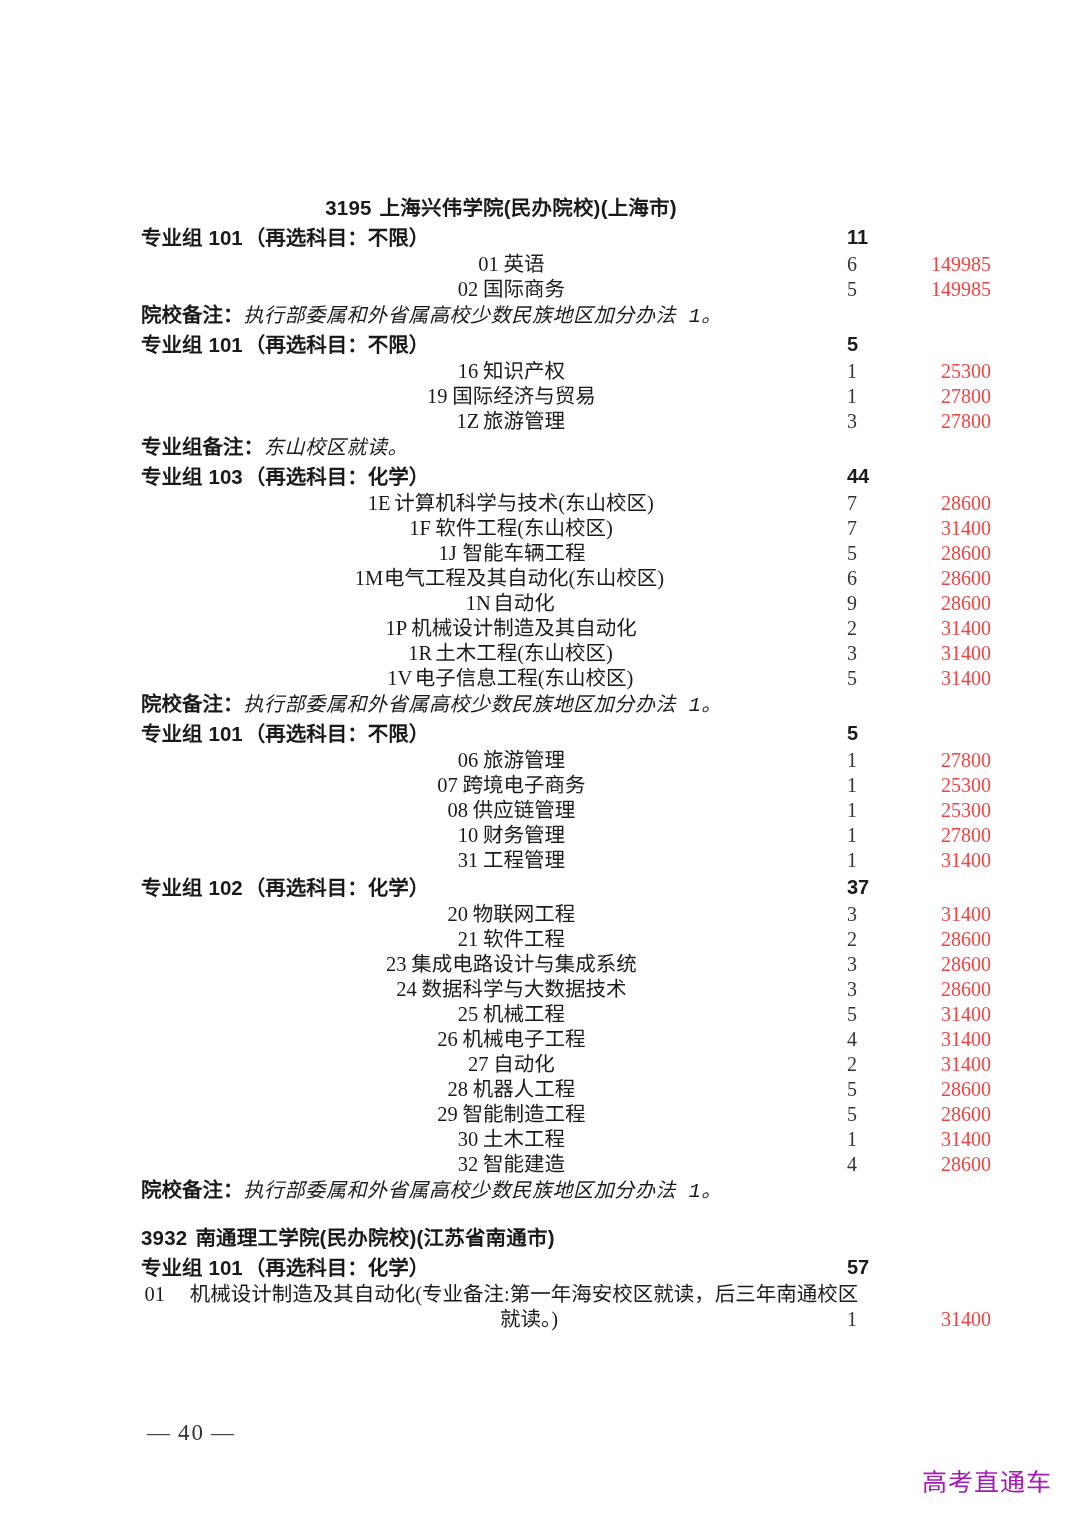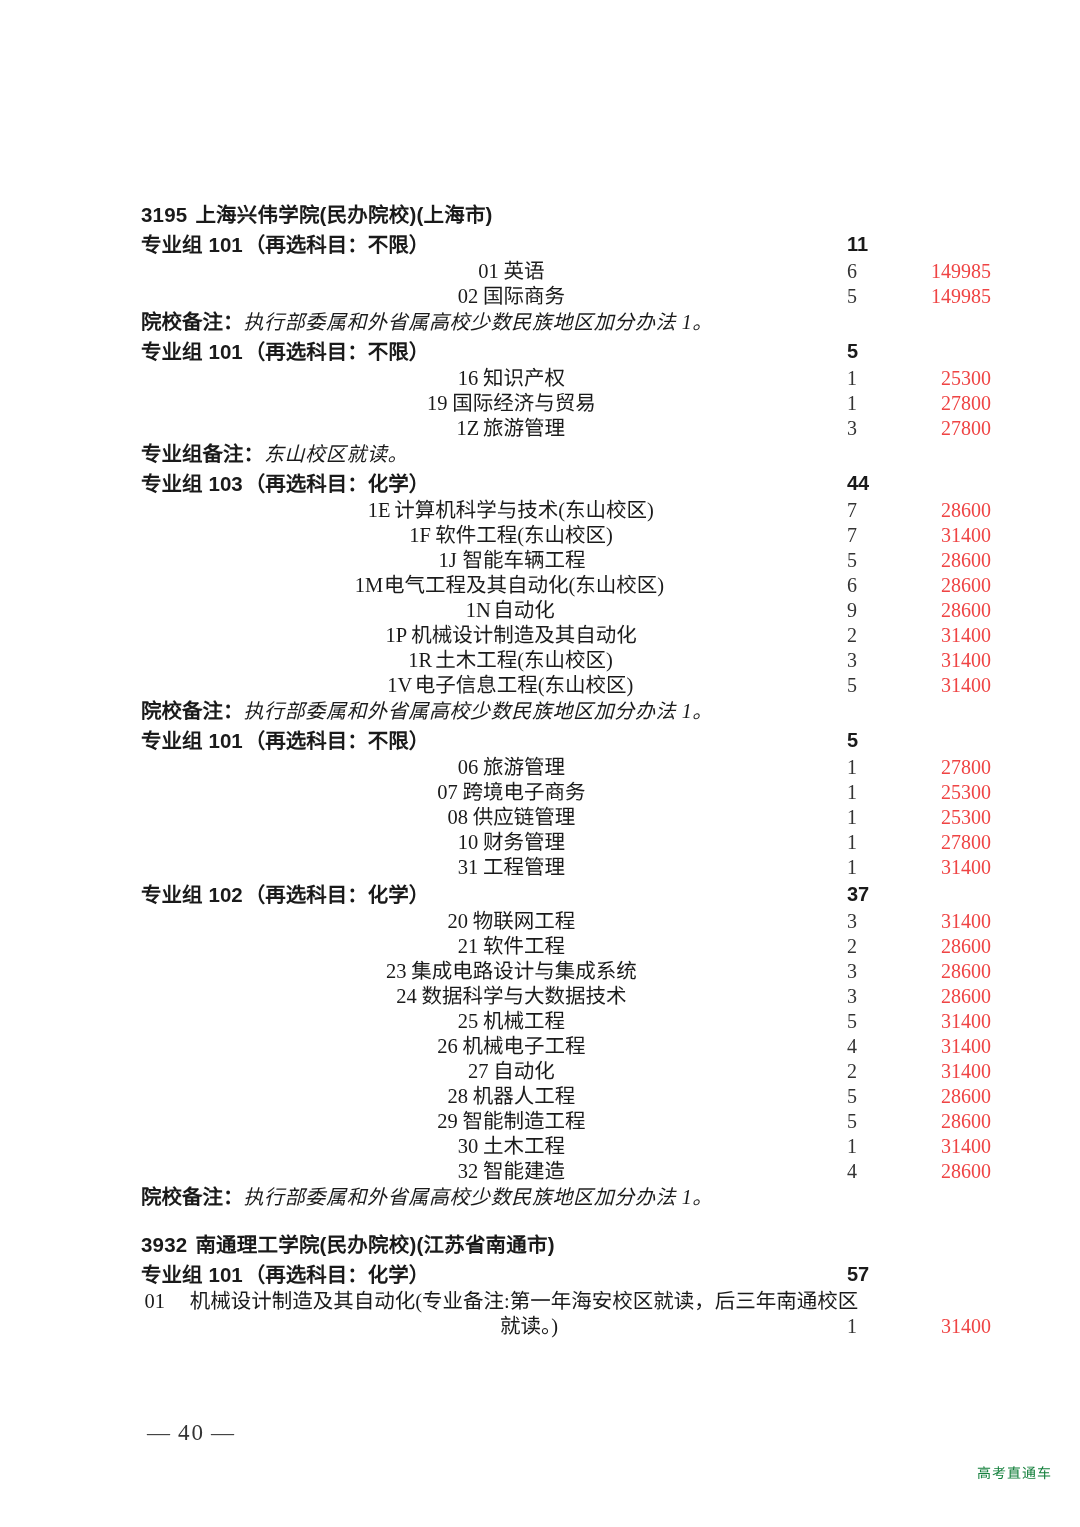--- a/index.html
+++ b/index.html
@@ -61,21 +61,21 @@
   }
 
   
   .school {
     font-weight: bold;
     font-size: 20.5px;
     line-height: 30px;
     letter-spacing: 0.2px;
     margin-top: 18px;
   }
-  .school:first-child { margin-top: 14px; }
+  .school:first-child { margin-top: 7px; text-align: center; }
   .school .code {
     font-family: "Liberation Sans", sans-serif;
     margin-right: 8px;
   }
 
   
   .group {
     font-weight: bold;
     font-size: 20.5px;
     line-height: 29px;
@@ -129,21 +129,21 @@
     font-size: 20px;
     line-height: 27px;
     font-family: "Liberation Serif", "DejaVu Serif", serif;
   }
   .note .note-title {
     font-family: Liberation Mono, monospace;
     font-weight: bold;
     font-size: 20.5px;
   }
   .note .note-body {
-    font-family: Liberation Serif, serif;
+    font-family: Liberation Mono, monospace;
     font-style: italic;
     letter-spacing: 0.6px;
   }
   .note.group-note {
     padding-left: 0;
   }
 
   
   .page-number {
     position: absolute;
@@ -157,22 +157,22 @@
   .page-number .dash {
     color: #444;
     padding: 0 6px;
   }
 
   .watermark {
     position: absolute;
     right: 28px;
     top: 1462px;
     font-family: "Liberation Sans", "DejaVu Sans", sans-serif;
-    font-size: 14px;
-    color: #15803d;
+    font-size: 25px;
+    color: #a21caf;
     letter-spacing: 1px;
   }
 </style>
 </head>
 <body>
 
 <div class="page">
   <div class="content" id="content">
       <div class="row school">
         <span class="label"><span class="code">3195</span><span>上海兴伟学院(民办院校)(上海市)</span></span>

